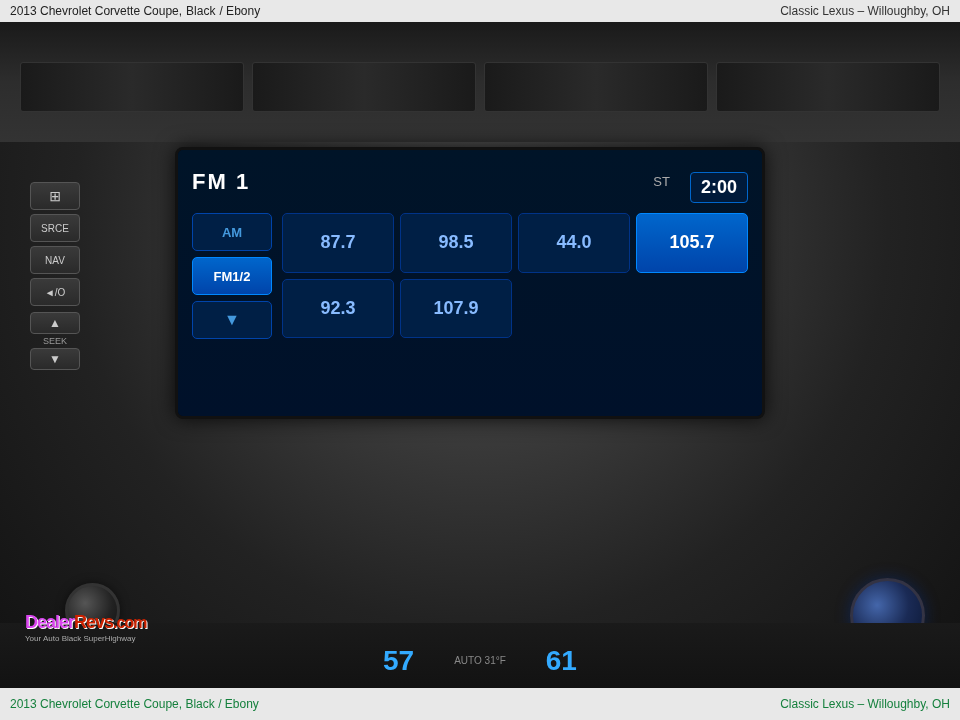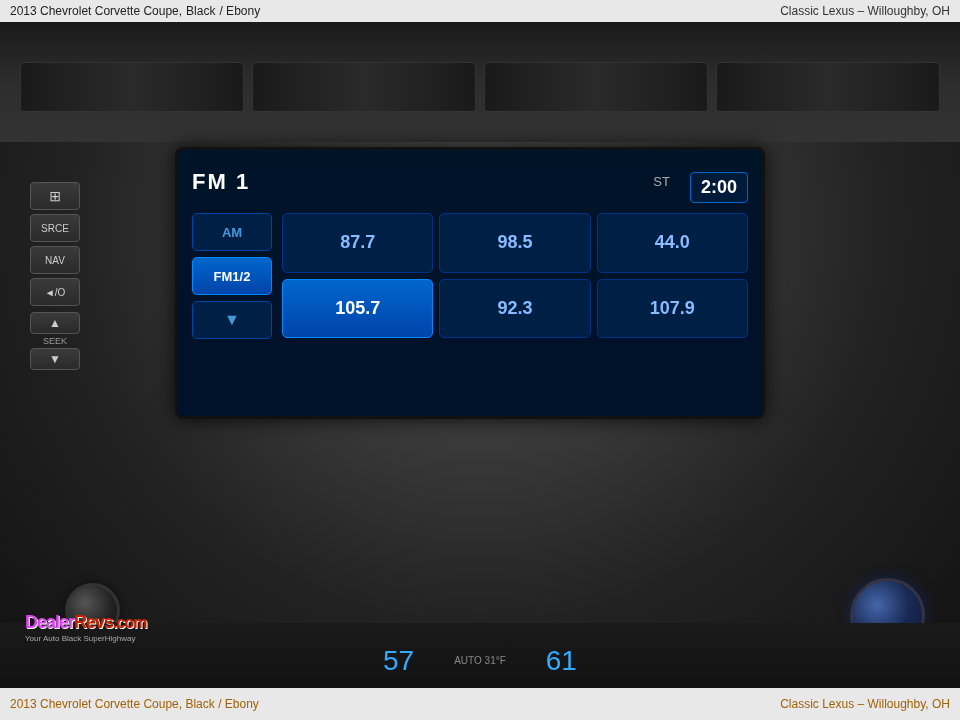--- a/index.html
+++ b/index.html
@@ -40,21 +40,21 @@
     #bottom-bar {
       position: absolute;
       bottom: 0; left: 0; right: 0;
       height: 22px;
       background: #e8e8e8;
       display: flex;
       align-items: center;
       justify-content: space-between;
       padding: 16px 10px;
       font-size: 12px;
-      color: #a16207;
+      color: #15803d;
       z-index: 10;
     }
 
     
     #main-content {
       position: absolute;
       top: 22px; bottom: 22px; left: 0; right: 0;
       background: #2a2a2a;
       overflow: hidden;
     }
@@ -241,21 +241,21 @@
     .src-btn.down-arrow {
       background: #001f45;
       color: #4499dd;
       font-size: 16px;
     }
 
     
     .preset-grid {
       flex: 1;
       display: grid;
-      grid-template-columns: 1fr 1fr 1fr;
+      grid-template-columns: 1fr 1fr 1fr 1fr;
       grid-template-rows: repeat(3, 1fr);
       gap: 6px;
     }
 
     .preset-btn {
       border-radius: 5px;
       display: flex;
       align-items: center;
       justify-content: center;
       font-size: 18px;
@@ -333,21 +333,21 @@
       height: 75px;
       background: linear-gradient(180deg, #1a1a1a 0%, #111 100%);
       display: flex;
       align-items: center;
       justify-content: center;
       gap: 40px;
     }
 
     .hvac-temp {
       font-size: 28px;
-      font-weight: normal;
+      font-weight: bold;
       color: #33aaff;
       text-align: right;
     }
 
     .hvac-center {
       font-size: 10px;
       color: #888;
     }
 
     

